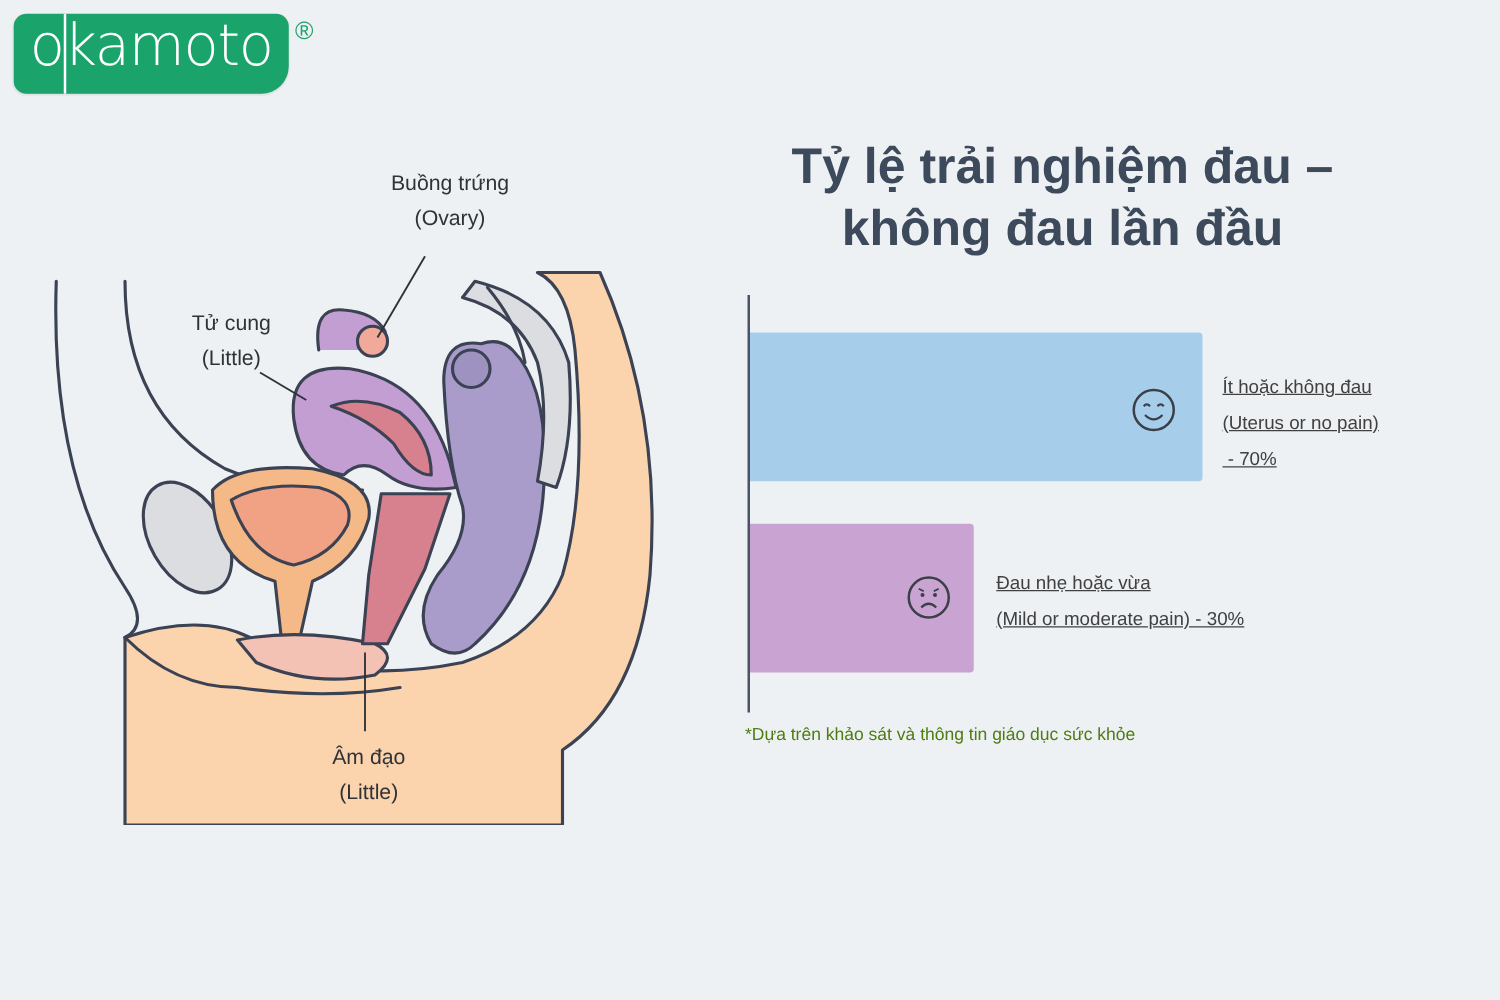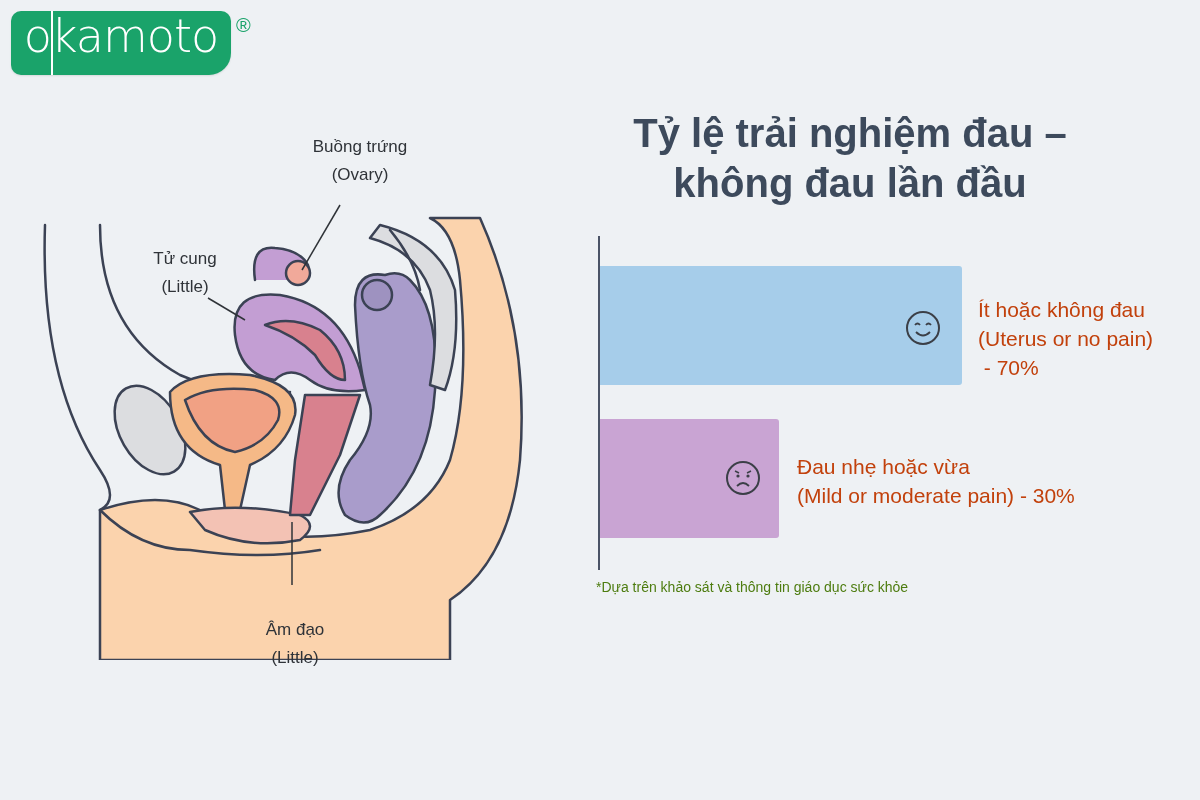--- a/index.html
+++ b/index.html
@@ -46,21 +46,21 @@
       position: absolute; left: 598px; top: 236px; width: 2px; height: 334px;
       background: #4a5366;
     }
     .bar {
       position: absolute; border-radius: 0 3px 3px 0;
     }
     .bar-1 { left: 600px; top: 266px; width: 362px; height: 119px; background: #a6cdea; }
     .bar-2 { left: 600px; top: 419px; width: 179px; height: 119px; background: #c9a4d3; }
     .face { position: absolute; width: 36px; height: 40px; }
     .bar-label {
-      position: absolute; font-size: 21px; line-height: 29px; color: #c2410c;
+      position: absolute; font-size: 15px; line-height: 29px; color: #404040; text-decoration: underline;
     }
     .footnote {
       position: absolute; left: 596px; top: 572px; width: 560px;
       font-size: 14px; line-height: 30px; color: #4d7c0f;
     }
   </style>
 </head>
 <body>
 
 <div class="logo">
@@ -107,21 +107,21 @@
     </g>
   </svg>
   <div class="label" style="left: 240px; top: 3px; width: 160px;">
     <div>Buồng trứng</div>
     <div>(Ovary)</div>
   </div>
   <div class="label" style="left: 90px; top: 100px; width: 110px; margin-top: 15px;">
     <div>Tử cung</div>
     <div>(Little)</div>
   </div>
-  <div class="label" style="left: 195px; top: 462px; width: 120px; margin-top: 24px;">
+  <div class="label" style="left: 195px; top: 462px; width: 120px;">
     <div>Âm đạo</div>
     <div>(Little)</div>
   </div>
 </div>
 
 <div class="title">
   <div>Tỷ lệ trải nghiệm đau –</div>
   <div>không đau lần đầu</div>
 </div>
 

